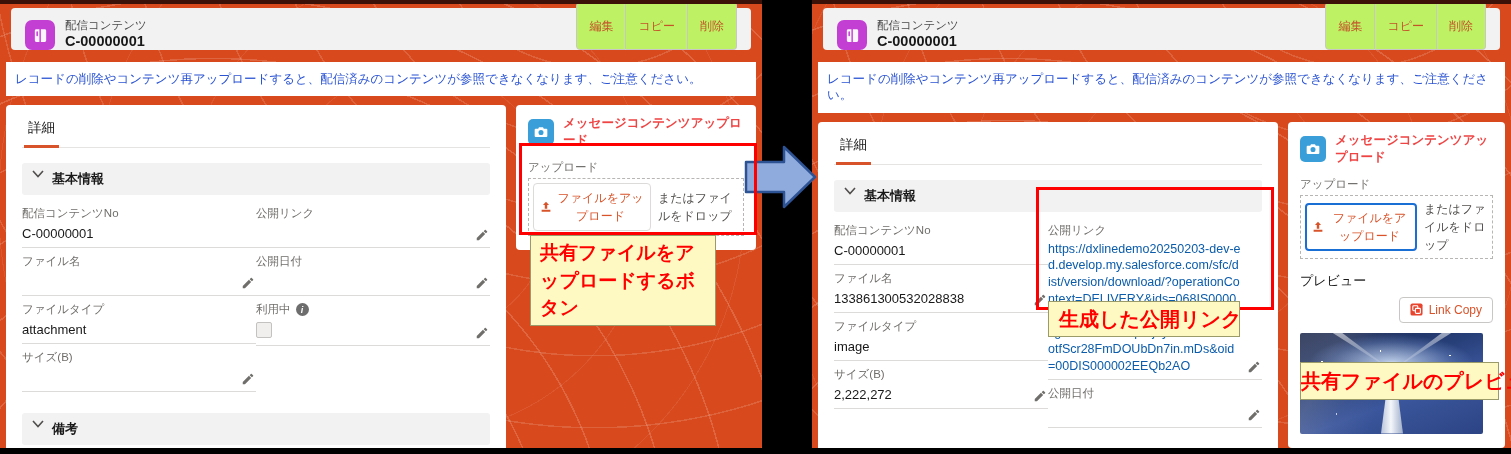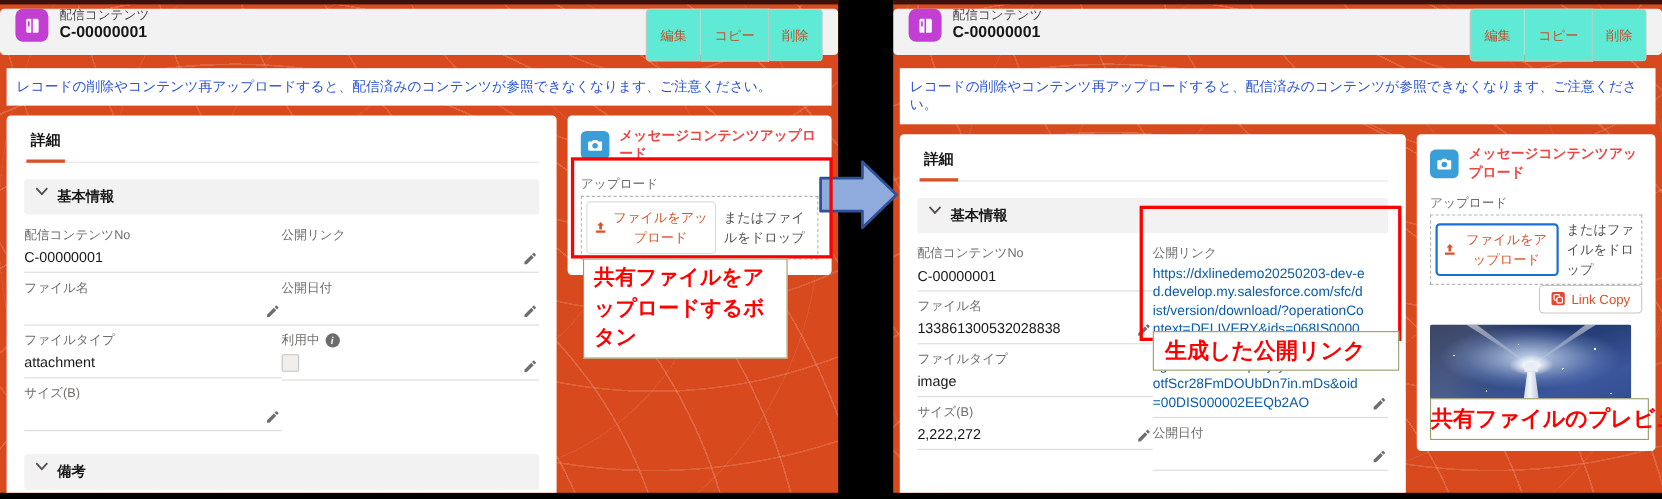--- a/index.html
+++ b/index.html
@@ -8,42 +8,42 @@
   .panel{position:absolute;top:0;height:448px;background:#d8491d;overflow:hidden;border-top:4px solid #3c1208;box-sizing:border-box}
   .panel::before{content:"";position:absolute;inset:0;z-index:0;opacity:.55;background:
     repeating-radial-gradient(circle at 28% 130%, rgba(255,255,255,0) 0 26px, rgba(255,255,255,.30) 26px 27.5px, rgba(255,255,255,0) 27.5px 62px),
     repeating-radial-gradient(circle at 78% -25%, rgba(255,255,255,0) 0 30px, rgba(255,255,255,.26) 30px 31.5px, rgba(255,255,255,0) 31.5px 72px),
     repeating-radial-gradient(circle at 55% 45%, rgba(255,255,255,0) 0 40px, rgba(255,255,255,.14) 40px 41px, rgba(255,255,255,0) 41px 95px);}
   .panel-before{left:0;width:762px}
   .panel-after{left:812px;width:699px}
   .z{position:relative;z-index:1}
 
   
-  .header-card{margin:4px 0 0;background:#f3f2f2;border-radius:4px;height:42px;display:flex;align-items:flex-start;padding:0 14px;box-sizing:border-box}
+  .header-card{margin:4px 11px 0;background:#f3f2f2;border-radius:4px;height:42px;display:flex;align-items:flex-end;padding:0 14px;box-sizing:border-box}
   .obj-icon{width:30px;height:30px;border-radius:7px;background:#c33fd3;display:flex;align-items:center;justify-content:center;flex-shrink:0}
   .header-text{margin-left:10px;line-height:1.2}
   .entity{font-size:11.5px;color:#4a4a4a}
   .rec-name{font-size:14.5px;font-weight:bold;color:#181818}
   .btn-group{margin-left:auto;display:flex}
-  .btn{background:#5eead4;border:1px solid #c9c7c5;border-left-width:0;padding:16px 12px;font-size:12px;color:#c4532a;font-family:inherit;cursor:pointer;line-height:1.2}
+  .btn{background:#bef264;border:1px solid #c9c7c5;border-left-width:0;padding:16px 12px;font-size:12px;color:#c4532a;font-family:inherit;cursor:pointer;line-height:1.2}
   .btn:first-child{border-left-width:1px;border-radius:4px 0 0 4px}
   .btn:last-child{border-radius:0 4px 4px 0}
 
   
   .warn{margin:12px 6px 0;background:#fff;padding:9px 9px;font-size:12.5px;color:#2b54d3;line-height:1.3}
 
   
   .content{margin:9px 6px 0;display:flex;gap:10px;align-items:flex-start}
   .detail-card{background:#fff;border-radius:4px;padding:12px 16px;flex:1;min-width:0;height:400px;box-sizing:border-box}
   .upload-card{background:#fff;border-radius:4px;padding:10px 12px 14px;flex-shrink:0;box-sizing:border-box}
   .panel-before .upload-card{width:240px}
   .panel-after  .upload-card{width:217px}
 
   .tab-row{border-bottom:1px solid #e5e4e2;padding:0 2px}
-  .tab{display:inline-block;font-size:13.5px;font-weight:bold;color:#181818;padding:2px 4px 8px;border-bottom:3px solid #d9532a;margin-bottom:-1px;cursor:pointer}
+  .tab{display:inline-block;font-size:13.5px;font-weight:normal;color:#181818;padding:2px 4px 8px;border-bottom:3px solid #d9532a;margin-bottom:-1px;cursor:pointer}
   .section-bar{background:#f3f2f2;border-radius:3px;padding:7px 10px;font-size:13px;font-weight:bold;color:#181818;display:flex;gap:8px;margin-top:15px;cursor:pointer}
   .fields{display:flex;margin-top:11px}
   .col{flex:1;min-width:0}
   .field{margin-bottom:6px}
   .f-label{font-size:11.5px;color:#706e6b;display:flex;align-items:center;gap:5px;margin-bottom:1px}
   .f-row{display:flex;align-items:flex-end;border-bottom:1px solid #dddbda;padding:2px 0 4px;min-height:19px}
   .f-value{flex:1;font-size:13px;color:#181818;min-height:17px}
   .f-value.link{color:#0b5cab;font-size:12.5px;line-height:1.34;word-break:break-all;cursor:pointer}
   .pencil{width:15px;height:15px;flex-shrink:0;margin-left:6px;cursor:pointer;align-self:flex-end}
   .checkbox{width:14px;height:14px;background:#f0efee;border:1px solid #c4c2c0;border-radius:2px;margin:2px 0 0}
@@ -80,23 +80,23 @@
   .beam-l{left:32px;clip-path:polygon(100% 100%,0 0,16% 0)}
   .beam-r{left:92px;clip-path:polygon(0 100%,84% 0,100% 0)}
   .lh-light{position:absolute;left:72px;top:28px;width:40px;height:18px;background:radial-gradient(ellipse at center,#fff 0 18%,rgba(255,255,255,.55) 40%,transparent 72%)}
   .lh-tower{position:absolute;left:81px;bottom:0;width:22px;height:58px;background:linear-gradient(90deg,#b9c4da,#f4f7fb 45%,#9fadc9);clip-path:polygon(34% 0,66% 0,100% 100%,0 100%)}
   .lh-cap{position:absolute;left:86px;top:34px;width:12px;height:9px;background:#e8edf6;border-radius:2px 2px 0 0}
 
   
   .redbox{position:absolute;border:3px solid #ff0000;z-index:5}
   .box-upload{left:519px;top:143px;width:232px;height:86px}
   .box-link{left:1036px;top:187px;width:232px;height:117px}
-  .note{position:absolute;background:#ffffff;color:#ff0000;font-weight:bold;z-index:6;border:1px solid #9b9b6a;box-sizing:border-box}
+  .note{position:absolute;background:#fef9c3;color:#ff0000;font-weight:bold;z-index:6;border:1px solid #9b9b6a;box-sizing:border-box}
   .note-upload{left:530px;top:235px;width:186px;font-size:19px;line-height:1.45;padding:3px 9px}
-  .note-link{left:1048px;top:301px;width:224px;font-size:20px;line-height:1.5;padding:2px 10px;white-space:nowrap}
+  .note-link{left:1048px;top:301px;width:192px;font-size:20px;line-height:1.5;padding:2px 10px;white-space:nowrap}
   .note-preview{left:1300px;top:362px;width:199px;font-size:20px;line-height:1.5;padding:3px 0;text-align:center;white-space:nowrap}
   .arrow{position:absolute;left:744px;top:144px;z-index:4}
 </style>
 </head>
 <body>
 
 <div class="panel panel-before">
   <div class="header-card z">
     <div class="obj-icon">
       <svg width="17" height="17" viewBox="0 0 24 24">
@@ -330,20 +330,21 @@
       <div class="uc-upload-label">アップロード</div>
       <div class="drop-zone">
         <button class="upload-btn focused">
           <svg width="14" height="14" viewBox="0 0 24 24">
               <path fill="#d9532a" d="M12 3l5.2 5.6h-3.1v6.2h-4.2V8.6H6.8L12 3zM4.5 16.5h15V20h-15v-3.5z"></path>
             </svg>
           <span class="lbl">ファイルをアップロード</span>
         </button>
         <div class="drop-text">またはファイルをドロップ</div>
       </div>
+      <div class="preview-label">プレビュー</div>
       <div class="link-copy-row">
         <button class="link-copy-btn">
           <svg width="13" height="13" viewBox="0 0 14 14">
               <rect x="0.5" y="0.5" width="13" height="13" rx="2" fill="#e8452f"></rect>
               <rect x="3" y="3" width="5.4" height="5.4" rx="1" fill="none" stroke="#fff" stroke-width="1.2"></rect>
               <rect x="5.8" y="5.8" width="5.4" height="5.4" rx="1" fill="#e8452f" stroke="#fff" stroke-width="1.2"></rect>
             </svg>
           <span>Link Copy</span>
         </button>
       </div>

